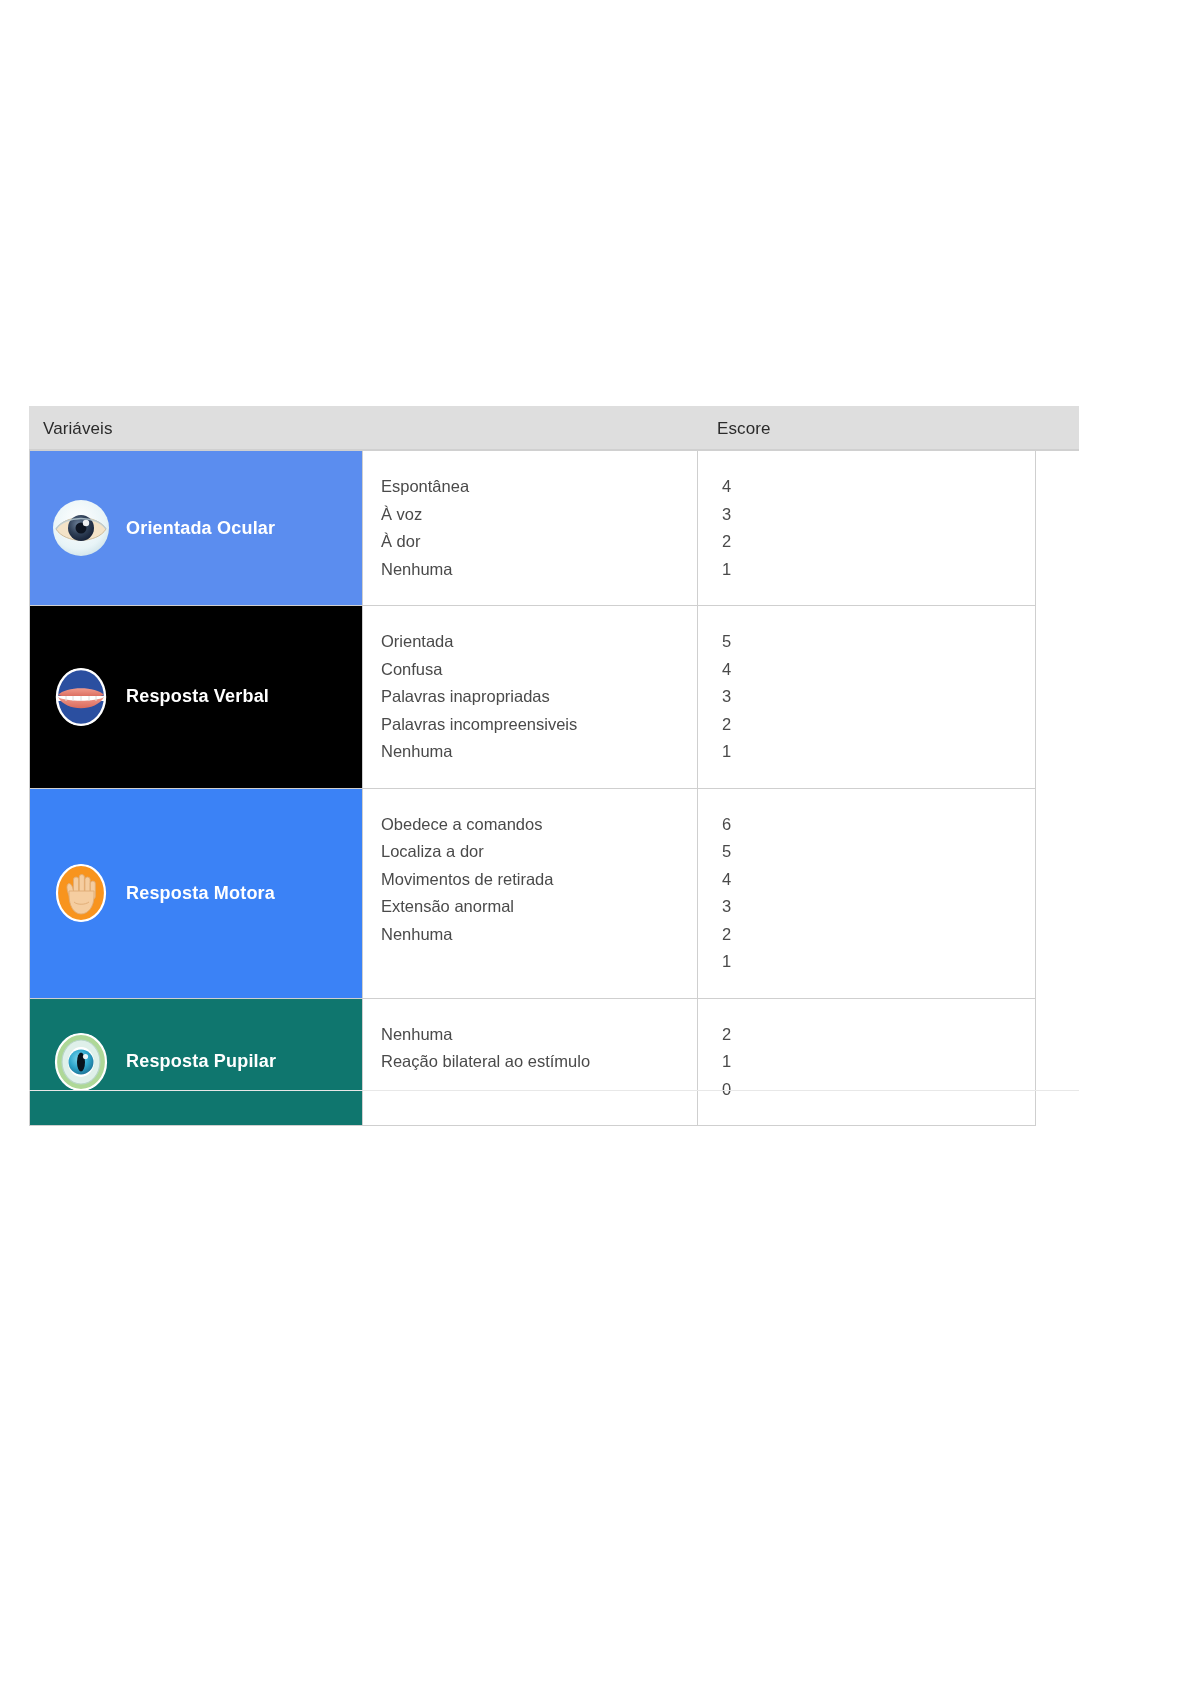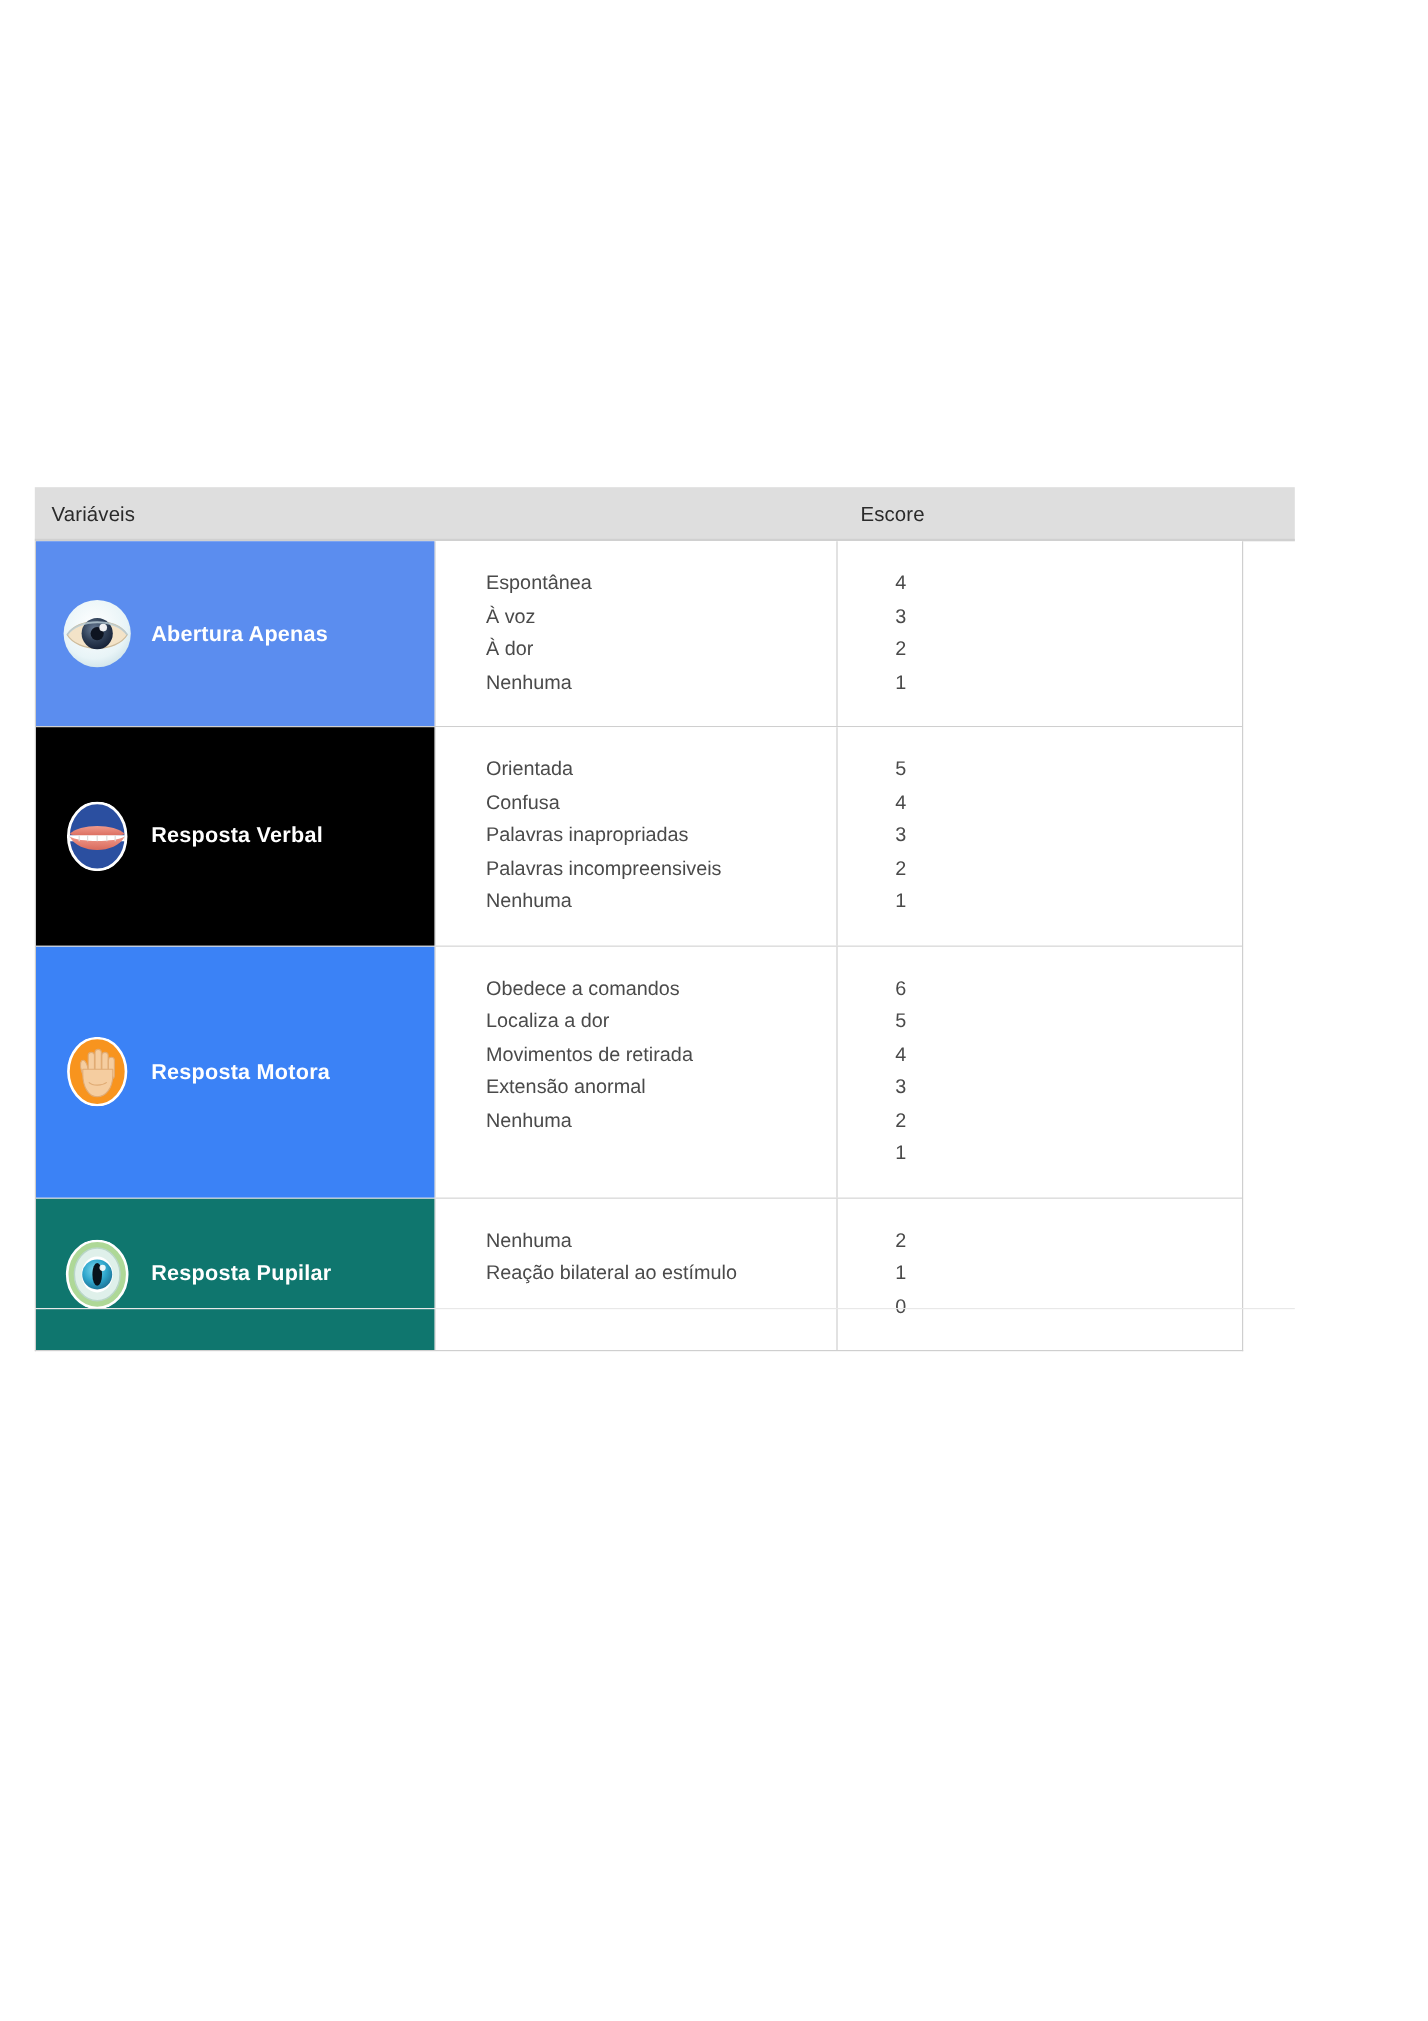--- a/index.html
+++ b/index.html
@@ -114,21 +114,20 @@
     flex: 1 1 auto;
     box-sizing: border-box;
     padding: 22px 0 22px 24px;
   }
 
   .line {
     font-size: 16.5px;
     line-height: 27.5px;
     color: #4a4a4a;
     white-space: nowrap;
-    margin-left: 24px;
   }
 
   
   .icon-svg { display:block; width:58px; height:58px; }
 
   
   .table-foot-rule {
     position: absolute;
     left: 29px;
     top: 1090px;
@@ -169,21 +168,21 @@
               </defs>
               <circle cx="29" cy="29" r="28" fill="url(#eyeball1)"></circle>
               <path d="M4 30 C13 15, 45 15, 54 30 C45 45, 13 45, 4 30 Z" fill="#f3e3c8"></path>
               <path d="M4 30 C13 15, 45 15, 54 30 C45 45, 13 45, 4 30 Z" fill="none" stroke="#cdbb9b" stroke-width="1"></path>
               <circle cx="29" cy="29" r="13" fill="url(#iris1)"></circle>
               <circle cx="29" cy="29" r="5.5" fill="#0d1421"></circle>
               <circle cx="34" cy="24" r="3.2" fill="#ffffff" opacity=".92"></circle>
               <path d="M4 30 C13 16, 45 16, 54 30" fill="none" stroke="#b9cdd6" stroke-width="1.6" opacity=".8"></path>
             </svg>
           </div>
-          <div class="var-label">Abertura Apenas</div>
+          <div class="var-label">Orientada Ocular</div>
         </div>
         <div class="cell-desc">
           <div class="line">Espontânea</div>
           <div class="line">À voz</div>
           <div class="line">À dor</div>
           <div class="line">Nenhuma</div>
         </div>
         <div class="cell-score">
           <div class="line">4</div>
           <div class="line">3</div>

